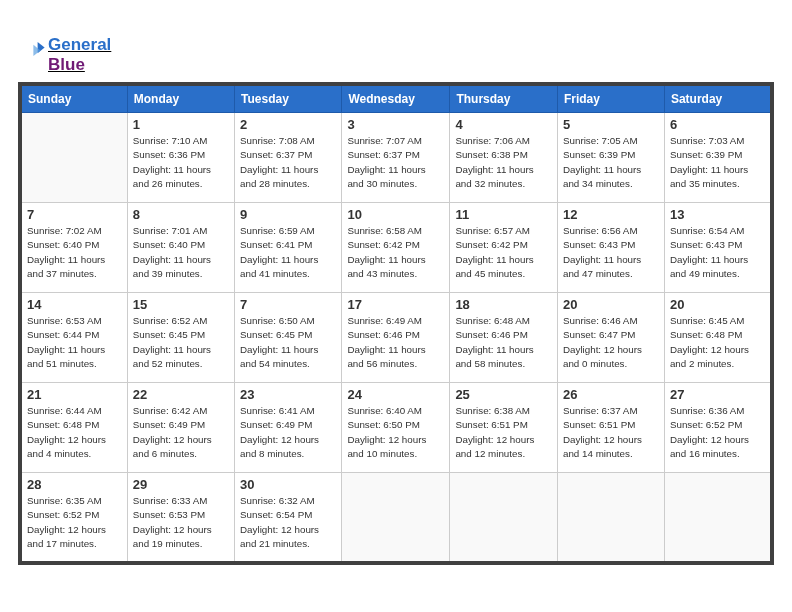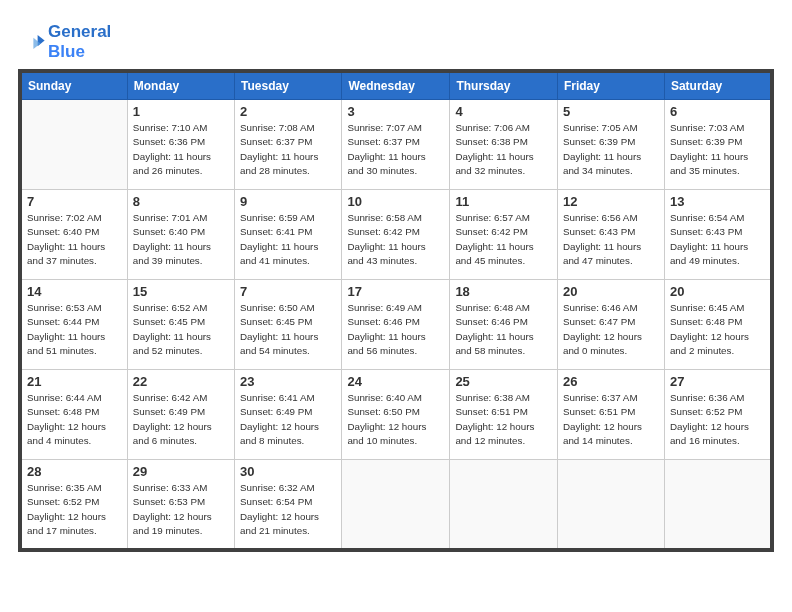--- a/index.html
+++ b/index.html
@@ -15,22 +15,23 @@
       padding: 18px 18px 10px 18px;
     }
     .header-row {
       display: flex;
       align-items: flex-start;
       justify-content: space-between;
       margin-bottom: 8px;
     }
     .logo {
       display: flex;
-      align-items: center;
-      margin-top: 4px;
+      align-items: flex-start;
+      margin-top: 17px;
+      text-decoration: underline;
     }
     .logo-icon {
       width: 28px;
       height: 28px;
       margin-right: 2px;
     }
     .title-block {
       text-align: right;
     }
     .month-title {
@@ -86,21 +87,21 @@
 <div class="container">
   <div class="header-row">
     <div class="logo">
       <svg class="logo-icon" viewBox="0 0 40 40" xmlns="http://www.w3.org/2000/svg">
         <rect x="0" y="0" width="40" height="40" rx="4" fill="#fff"></rect>
         <polygon points="28,10 38,18 28,26" fill="#2a6fc9"></polygon>
         <polygon points="22,14 32,22 22,30" fill="#5ba0e0" opacity="0.7"></polygon>
       </svg>
       <div>
         <div style="font-size:17px;font-weight:bold;color:#2a6fc9;line-height:1.15;">General</div>
-        <div style="font-size:17px;font-weight:bold;color:#3b82f6;line-height:1.15;">Blue</div>
+        <div style="font-size:17px;font-weight:bold;color:#701a75;line-height:1.15;">Blue</div>
       </div>
     </div>
     <div class="title-block">
       <div class="month-title"></div>
       <div class="subtitle"></div>
     </div>
   </div>
 
   <table class="calendar">
     <thead>

